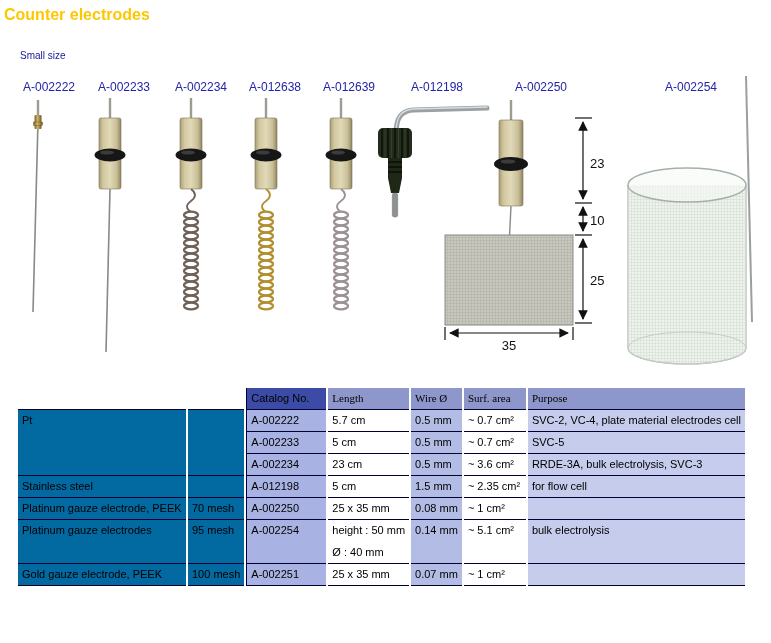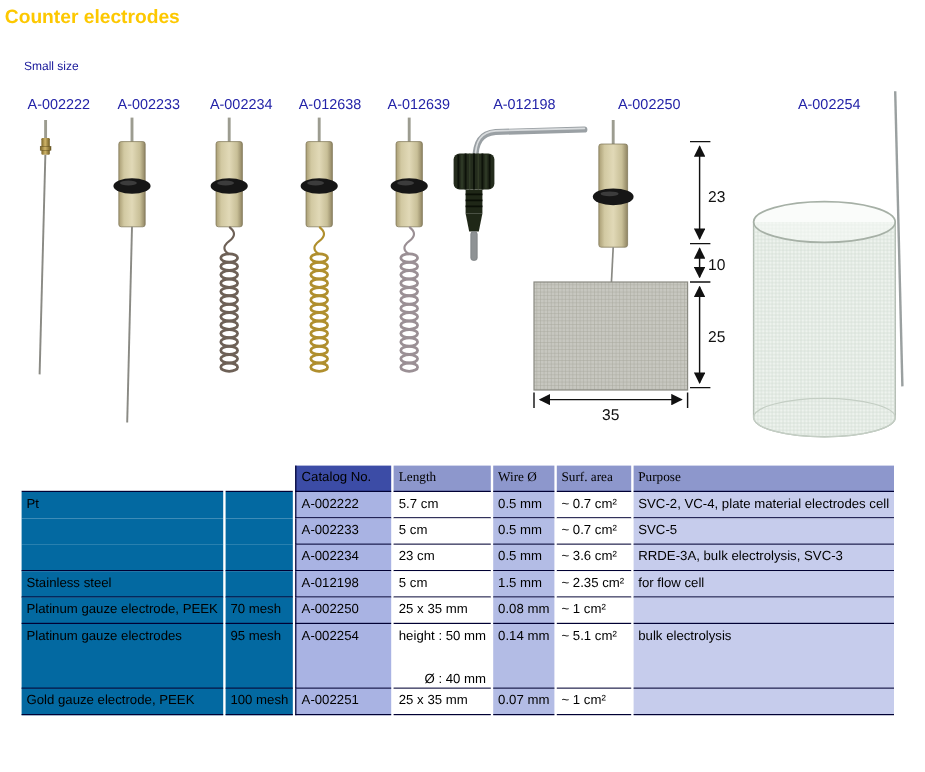--- a/index.html
+++ b/index.html
@@ -28,21 +28,21 @@
   th.h-lite{background:var(--c-hlight);color:#fff;font-size:12px;border-bottom:1px solid var(--c-line);font-family:Liberation Serif, serif;}
   th.h-left{background:#fff;border-bottom:1px solid var(--c-line);}
   td.mat,td.mesh{background:#0369a1;}
   td.grpend{border-bottom:1px solid var(--c-line);}
   td.cat{background:var(--c-cat);color:var(--c-cattext);font-weight:bold;font-size:12px;
          border-bottom:1px solid var(--c-line);border-left:1px solid var(--c-line);padding-left:7px;}
   td.len,td.surf{background:#fff;border-bottom:1px solid var(--c-line);}
   td.wire{background:var(--c-wire);border-bottom:1px solid var(--c-line);}
   td.purp{background:var(--c-purp);border-bottom:1px solid var(--c-line);}
   td.len div{line-height:13px;}
-  td.len div + div{margin-top:23px;text-align:right;}
+  td.len div + div{margin-top:9px;}
   tr.tall td{height:44px;}
 </style>
 </head>
 <body>
 
 <div class="page-title">Counter electrodes</div>
 <div class="section-title">Small size</div>
 
 <div class="plabel pl-1">A-002222</div>
 <div class="plabel pl-2">A-002233</div>

